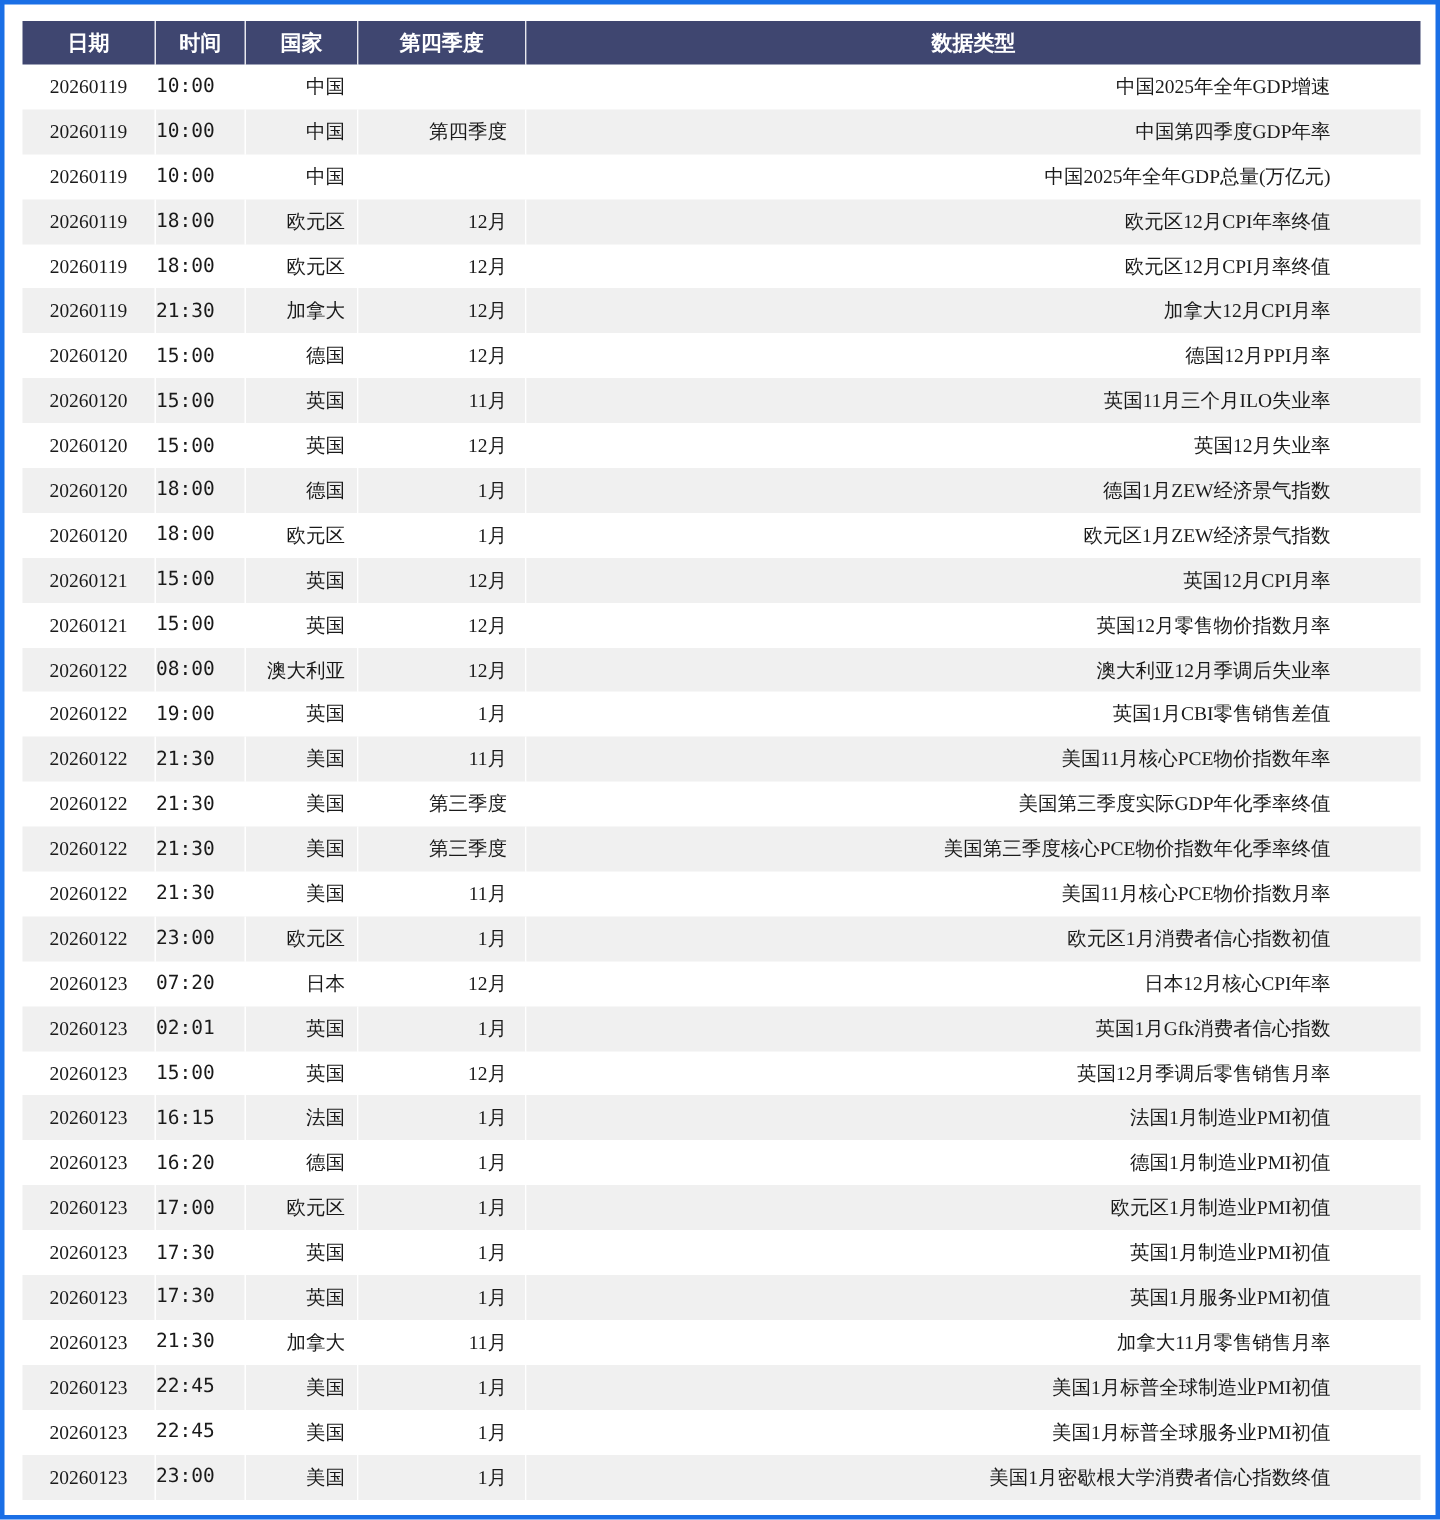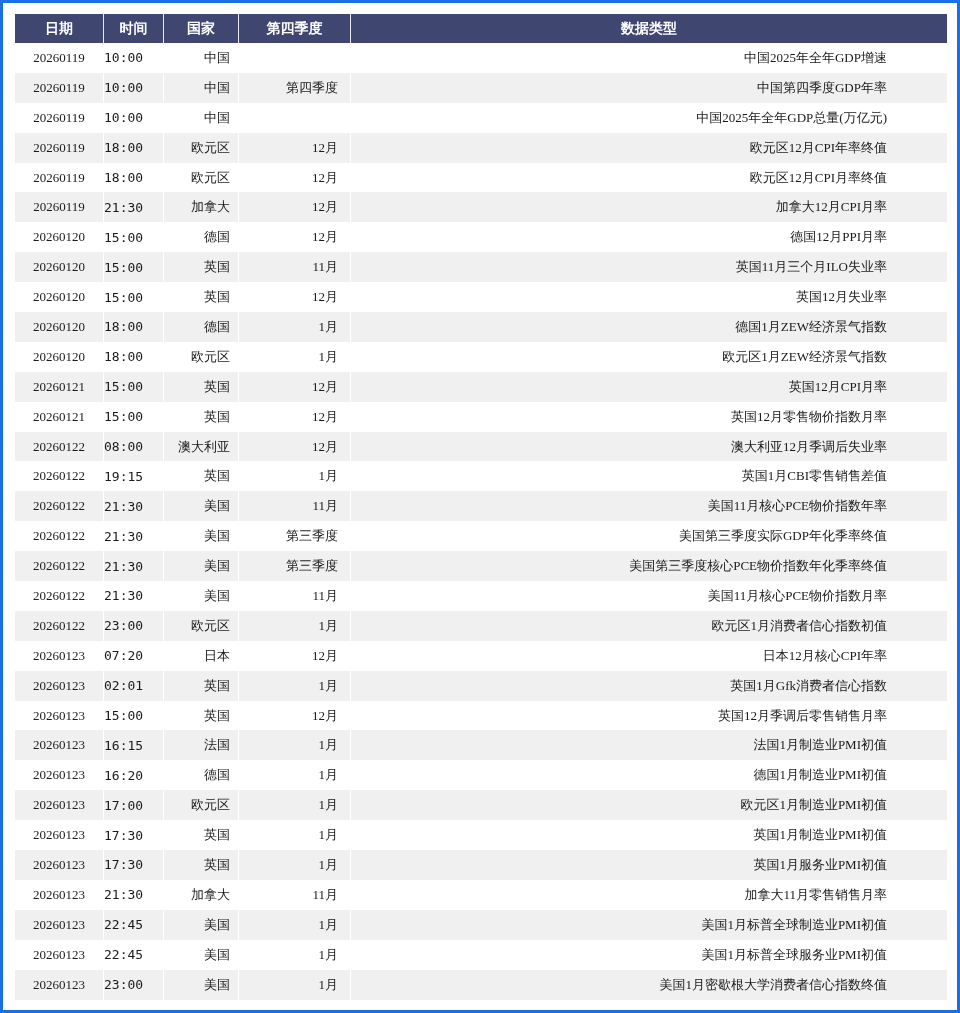--- a/index.html
+++ b/index.html
@@ -150,21 +150,21 @@
         </tr>
         <tr>
           <td class="date">20260122</td>
           <td class="time">08:00</td>
           <td class="country">澳大利亚</td>
           <td class="period">12月</td>
           <td class="type">澳大利亚12月季调后失业率</td>
         </tr>
         <tr>
           <td class="date">20260122</td>
-          <td class="time">19:15</td>
+          <td class="time">19:00</td>
           <td class="country">英国</td>
           <td class="period">1月</td>
           <td class="type">英国1月CBI零售销售差值</td>
         </tr>
         <tr>
           <td class="date">20260122</td>
           <td class="time">21:30</td>
           <td class="country">美国</td>
           <td class="period">11月</td>
           <td class="type">美国11月核心PCE物价指数年率</td>

